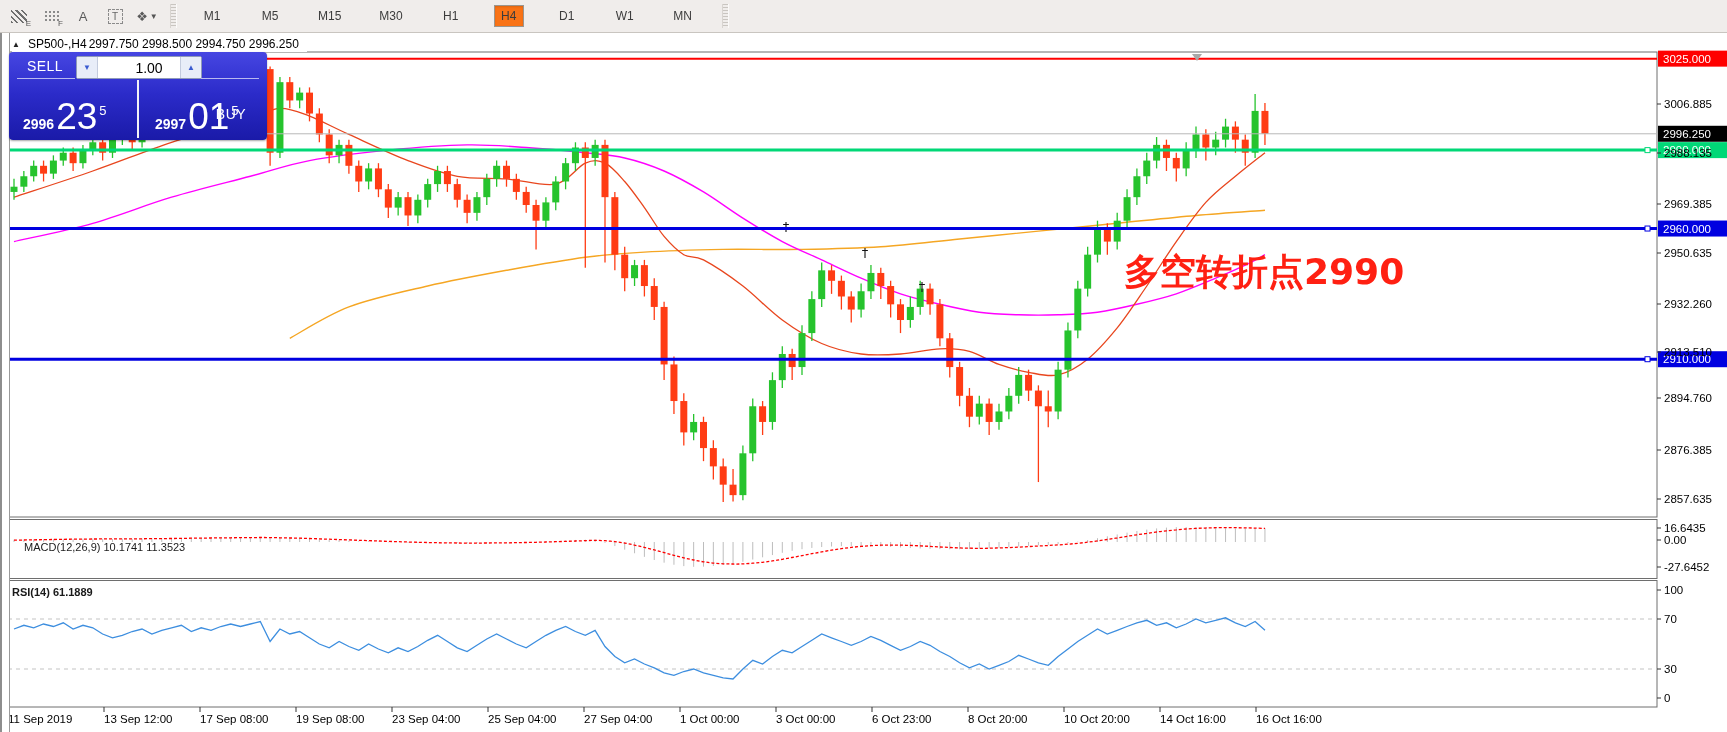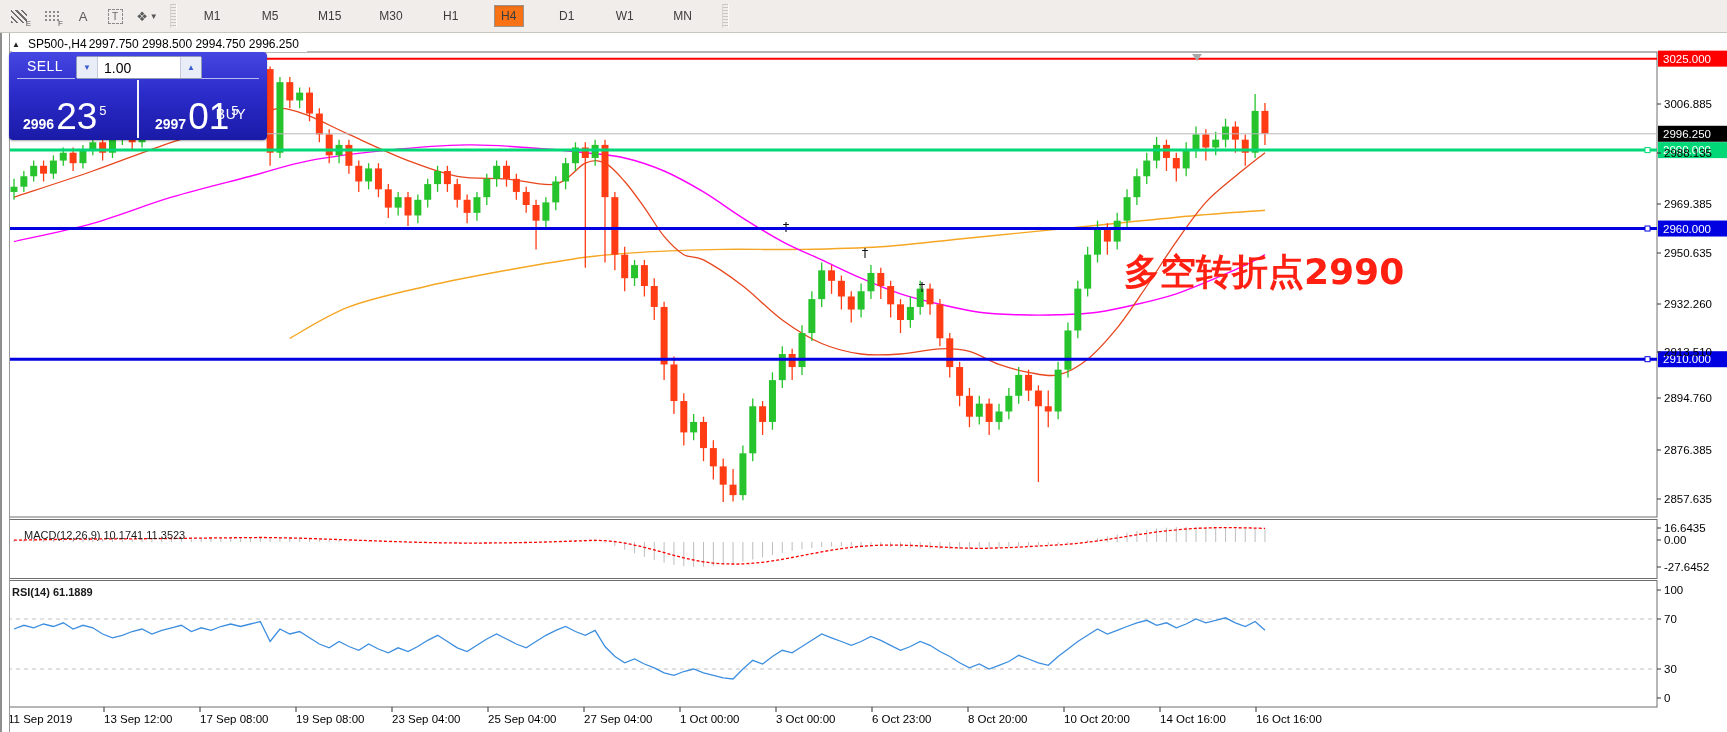--- a/index.html
+++ b/index.html
@@ -40,33 +40,33 @@
   .pbtn{position:absolute;top:3px;height:22px;line-height:22px;text-align:center;font-size:14px;
         color:#fff;cursor:pointer;letter-spacing:0.5px;}
   .pbtn.sell{left:6px;width:60px;}
   .pbtn.buy{right:6px;width:60px;margin-top:48px;}
   .stepper{position:absolute;left:67px;top:4px;width:124px;height:21px;display:flex;z-index:7;
            border:1px solid #8f9ab8;border-radius:2px;background:#fff;overflow:hidden;}
   .stepper .arrow{width:20px;background:#e8edf8;color:#3a5bd0;font-size:8px;display:flex;
                   align-items:center;justify-content:center;cursor:pointer;}
   .stepper .arrow.dn{border-right:1px solid #c3cbdd;}
   .stepper .arrow.up{border-left:1px solid #c3cbdd;}
-  .stepper input{flex:1;border:none;outline:none;text-align:left;font-size:14px;padding:0 6px;
-                 font-family:"Liberation Sans",sans-serif;color:#000;min-width:0;}
+  .stepper input{flex:1;border:none;outline:none;text-align:center;font-size:14px;padding:0 6px;
+                 font-family:"Liberation Sans",sans-serif;color:#000;min-width:0;margin-left:20px;}
   .bigprice{position:absolute;bottom:6px;display:flex;align-items:baseline;color:#fff;}
   .bigprice.l{left:14px;} .bigprice.r{left:146px;}
   .bigprice .sm{font-size:14px;font-weight:bold;margin-right:2px;}
   .bigprice .bg{font-size:37px;font-weight:normal;line-height:34px;}
   .bigprice .sup{font-size:13px;position:relative;top:-14px;margin-left:2px;}
   
   .annotation{position:absolute;left:1124px;top:248px;z-index:3;color:#ff2012;font-size:36px;
               font-weight:bold;white-space:nowrap;font-family:"DejaVu Sans","Liberation Sans",sans-serif;}
   
   .indlabel{position:absolute;z-index:3;font-size:11px;color:#1a1a1a;background:transparent;}
-  #macd-label{left:12px;top:529px;padding-left:12px;}
+  #macd-label{left:12px;top:541px;padding-left:12px;}
   #rsi-label{left:12px;top:586px;font-weight:bold;}
   svg{position:absolute;left:0;top:0;z-index:1;}
 </style>
 </head>
 <body>
 
 <div id="app">
 
   <svg id="chart-svg" width="1727" height="732" viewBox="0 0 1727 732">
       <g>

